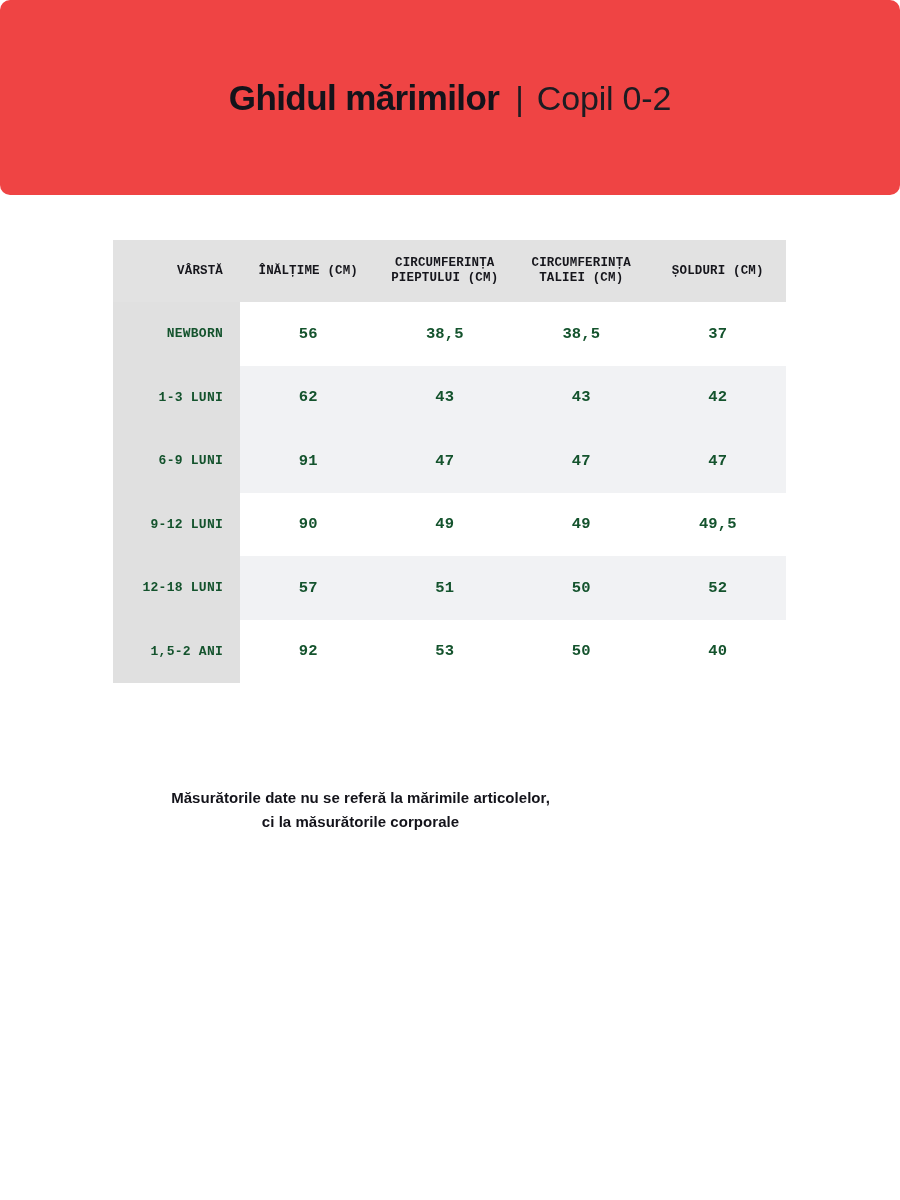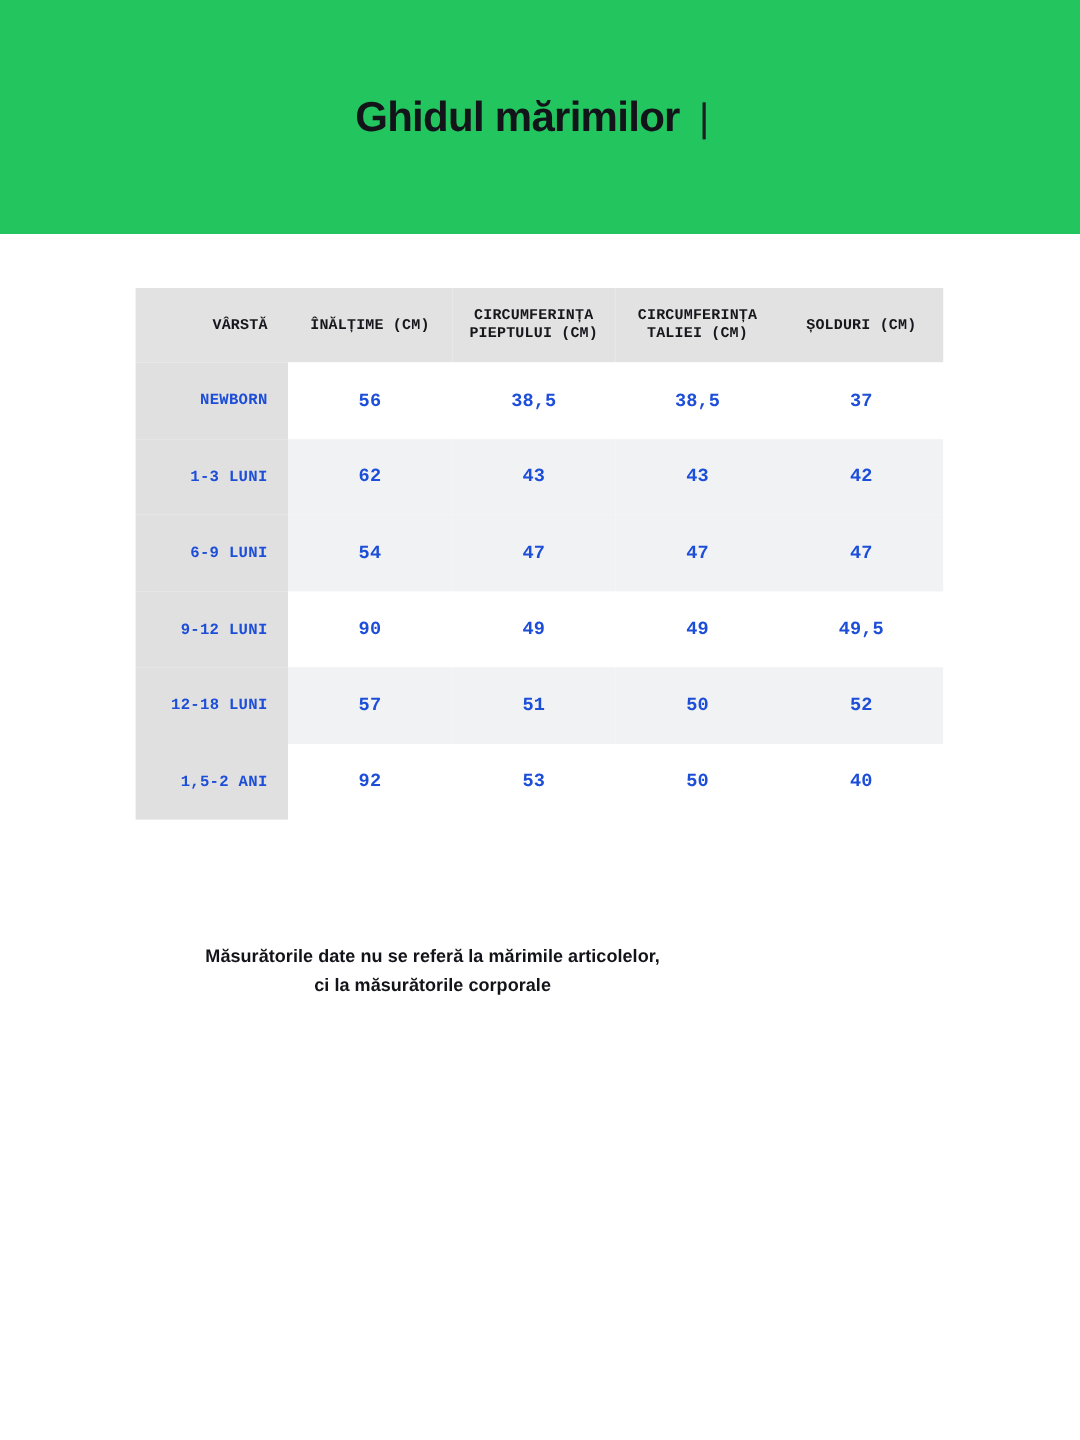--- a/index.html
+++ b/index.html
@@ -15,24 +15,25 @@
     overflow: hidden;
   }
 
   
   .title-band {
     position: absolute;
     left: 0;
     top: 0;
     width: 900px;
     height: 195px;
-    background: #22c55e;
+    background: #ef4444;
     display: flex;
     align-items: center;
     justify-content: center;
+    border-radius: 10px;
   }
   .title-row {
     display: flex;
     align-items: baseline;
     white-space: nowrap;
   }
   .title-strong {
     font-size: 35px;
     font-weight: 800;
     color: #13131a;
@@ -86,21 +87,21 @@
     text-align: center;
   }
   .head-line { display: block; }
 
   .size-table tbody td {
     height: 63.5px;
     padding: 0;
     vertical-align: middle;
     font-size: 15.5px;
     font-weight: 800;
-    color: #1d4ed8;
+    color: #14532d;
     letter-spacing: 0.1px;
   }
   .size-table tbody td.age-cell {
     background: #e0e0e0;
     text-align: right;
     padding-right: 17px;
     font-size: 13px;
     letter-spacing: 0.25px;
   }
   .size-table tbody td.data-cell {
@@ -126,20 +127,21 @@
   }
   .footnote span { display: block; }
 </style>
 </head>
 <body>
 
 <div class="title-band">
   <div class="title-row">
     <span class="title-strong">Ghidul mărimilor</span>
     <span class="title-sep">|</span>
+    <span class="title-light">Copil 0-2</span>
   </div>
 </div>
 
 <div class="table-wrap">
   <table class="size-table">
     <colgroup>
       <col class="age-col">
       <col class="data-col">
       <col class="data-col">
       <col class="data-col">
@@ -176,21 +178,21 @@
       </tr>
       <tr class="alt">
         <td class="age-cell">1-3 LUNI</td>
         <td class="data-cell">62</td>
         <td class="data-cell">43</td>
         <td class="data-cell">43</td>
         <td class="data-cell">42</td>
       </tr>
       <tr class="alt">
         <td class="age-cell">6-9 LUNI</td>
-        <td class="data-cell">54</td>
+        <td class="data-cell">91</td>
         <td class="data-cell">47</td>
         <td class="data-cell">47</td>
         <td class="data-cell">47</td>
       </tr>
       <tr>
         <td class="age-cell">9-12 LUNI</td>
         <td class="data-cell">90</td>
         <td class="data-cell">49</td>
         <td class="data-cell">49</td>
         <td class="data-cell">49,5</td>

